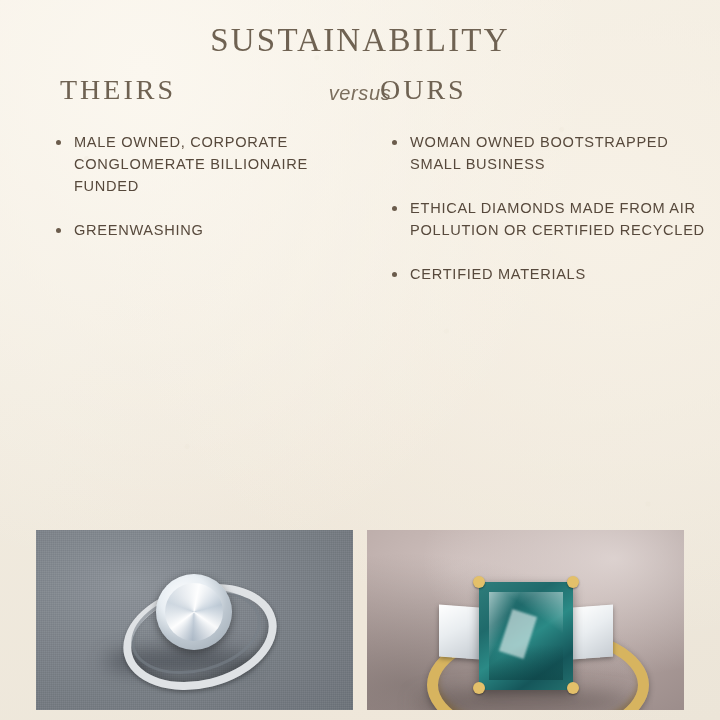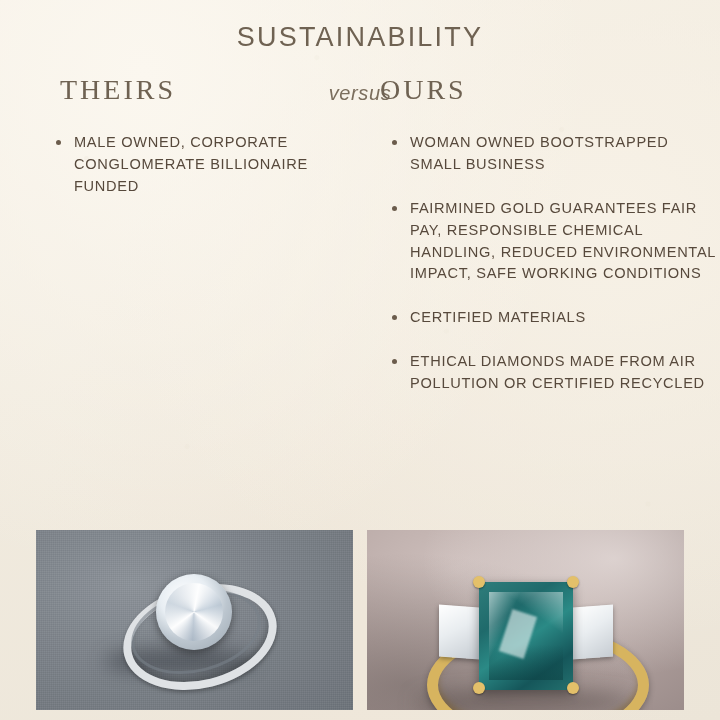--- a/index.html
+++ b/index.html
@@ -36,22 +36,22 @@
       radial-gradient(circle at 62% 46%, rgba(190,175,150,.12) 0 2px, rgba(0,0,0,0) 3px),
       radial-gradient(circle at 26% 62%, rgba(190,175,150,.12) 0 2px, rgba(0,0,0,0) 3px),
       radial-gradient(circle at 90% 70%, rgba(190,175,150,.12) 0 2px, rgba(0,0,0,0) 3px);
   }
   .title {
     position: absolute;
     top: 22px;
     left: 0;
     right: 0;
     text-align: center;
-    font-family: Liberation Sans, sans-serif;
-    font-size: 27px;
+    font-family: Liberation Serif, serif;
+    font-size: 33px;
     letter-spacing: 2.2px;
     color: #6f6252;
     font-weight: 400;
   }
   .headings {
     position: absolute;
     top: 74px;
     left: 0;
     right: 0;
     height: 40px;
@@ -309,28 +309,28 @@
   <div class="headings">
     <div class="head-left">THEIRS</div>
     <div class="head-mid">versus</div>
     <div class="head-right">OURS</div>
   </div>
 
   <div class="columns">
     <div class="col col-left">
       <ul class="bullets">
         <li>MALE OWNED, CORPORATE CONGLOMERATE BILLIONAIRE FUNDED</li>
+        <li>GREENWASHING</li>
       </ul>
     </div>
     <div class="col col-right">
       <ul class="bullets">
         <li>WOMAN OWNED BOOTSTRAPPED SMALL BUSINESS</li>
-        <li>FAIRMINED GOLD GUARANTEES  FAIR PAY, RESPONSIBLE CHEMICAL HANDLING, REDUCED ENVIRONMENTAL IMPACT, SAFE WORKING CONDITIONS</li>
+        <li>ETHICAL DIAMONDS MADE FROM AIR POLLUTION OR CERTIFIED RECYCLED</li>
         <li>CERTIFIED MATERIALS</li>
-        <li>ETHICAL DIAMONDS MADE FROM AIR POLLUTION OR CERTIFIED RECYCLED</li>
       </ul>
     </div>
   </div>
 
   <div class="photos">
     <div class="photo photo-left">
       <div class="fabric"></div>
       <div class="shadow-l"></div>
       <div class="band-l"></div>
       <div class="band-l-inner"></div>

